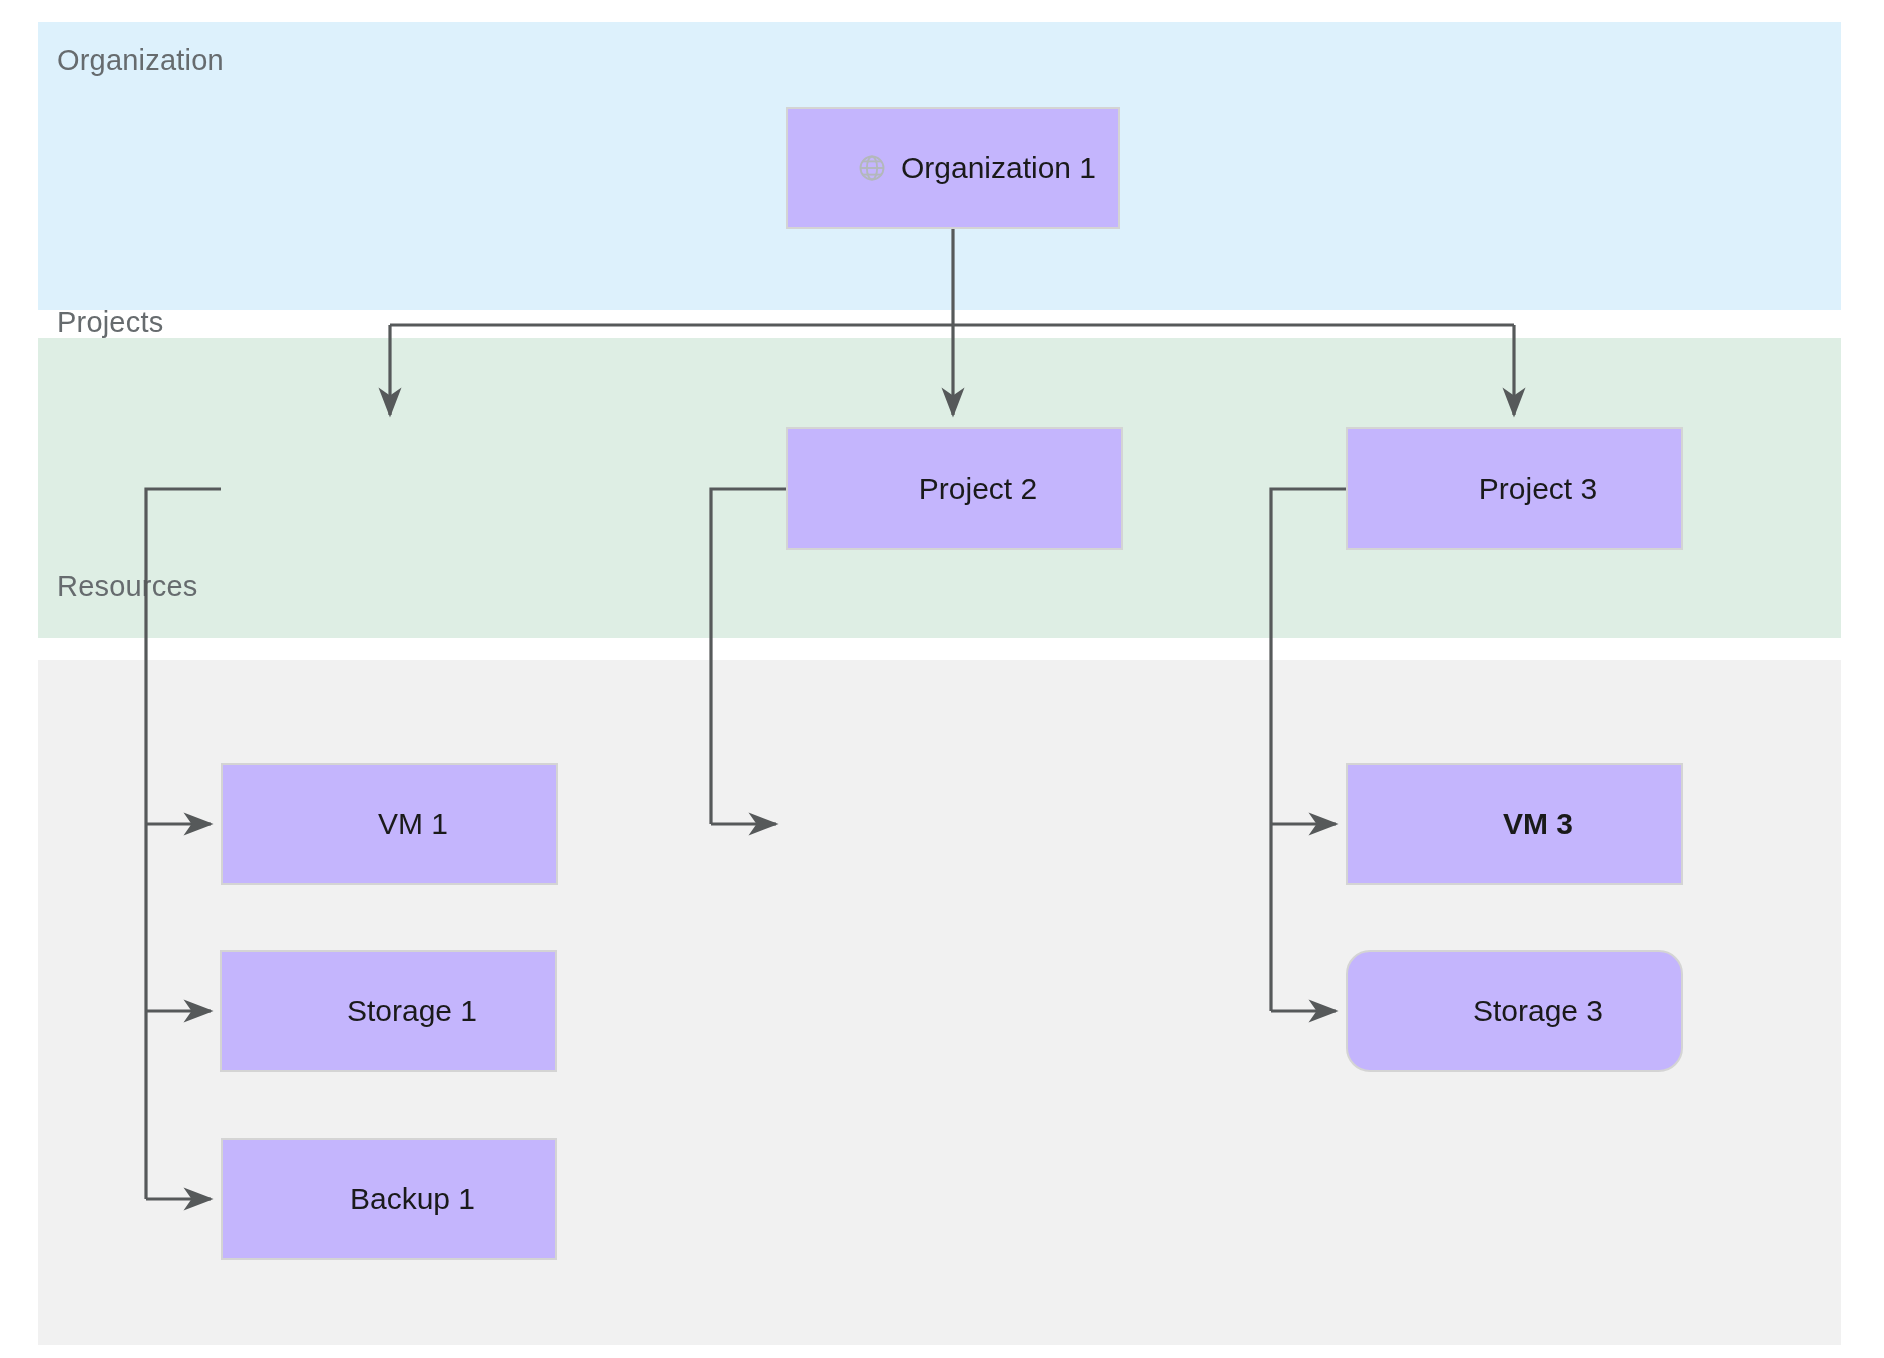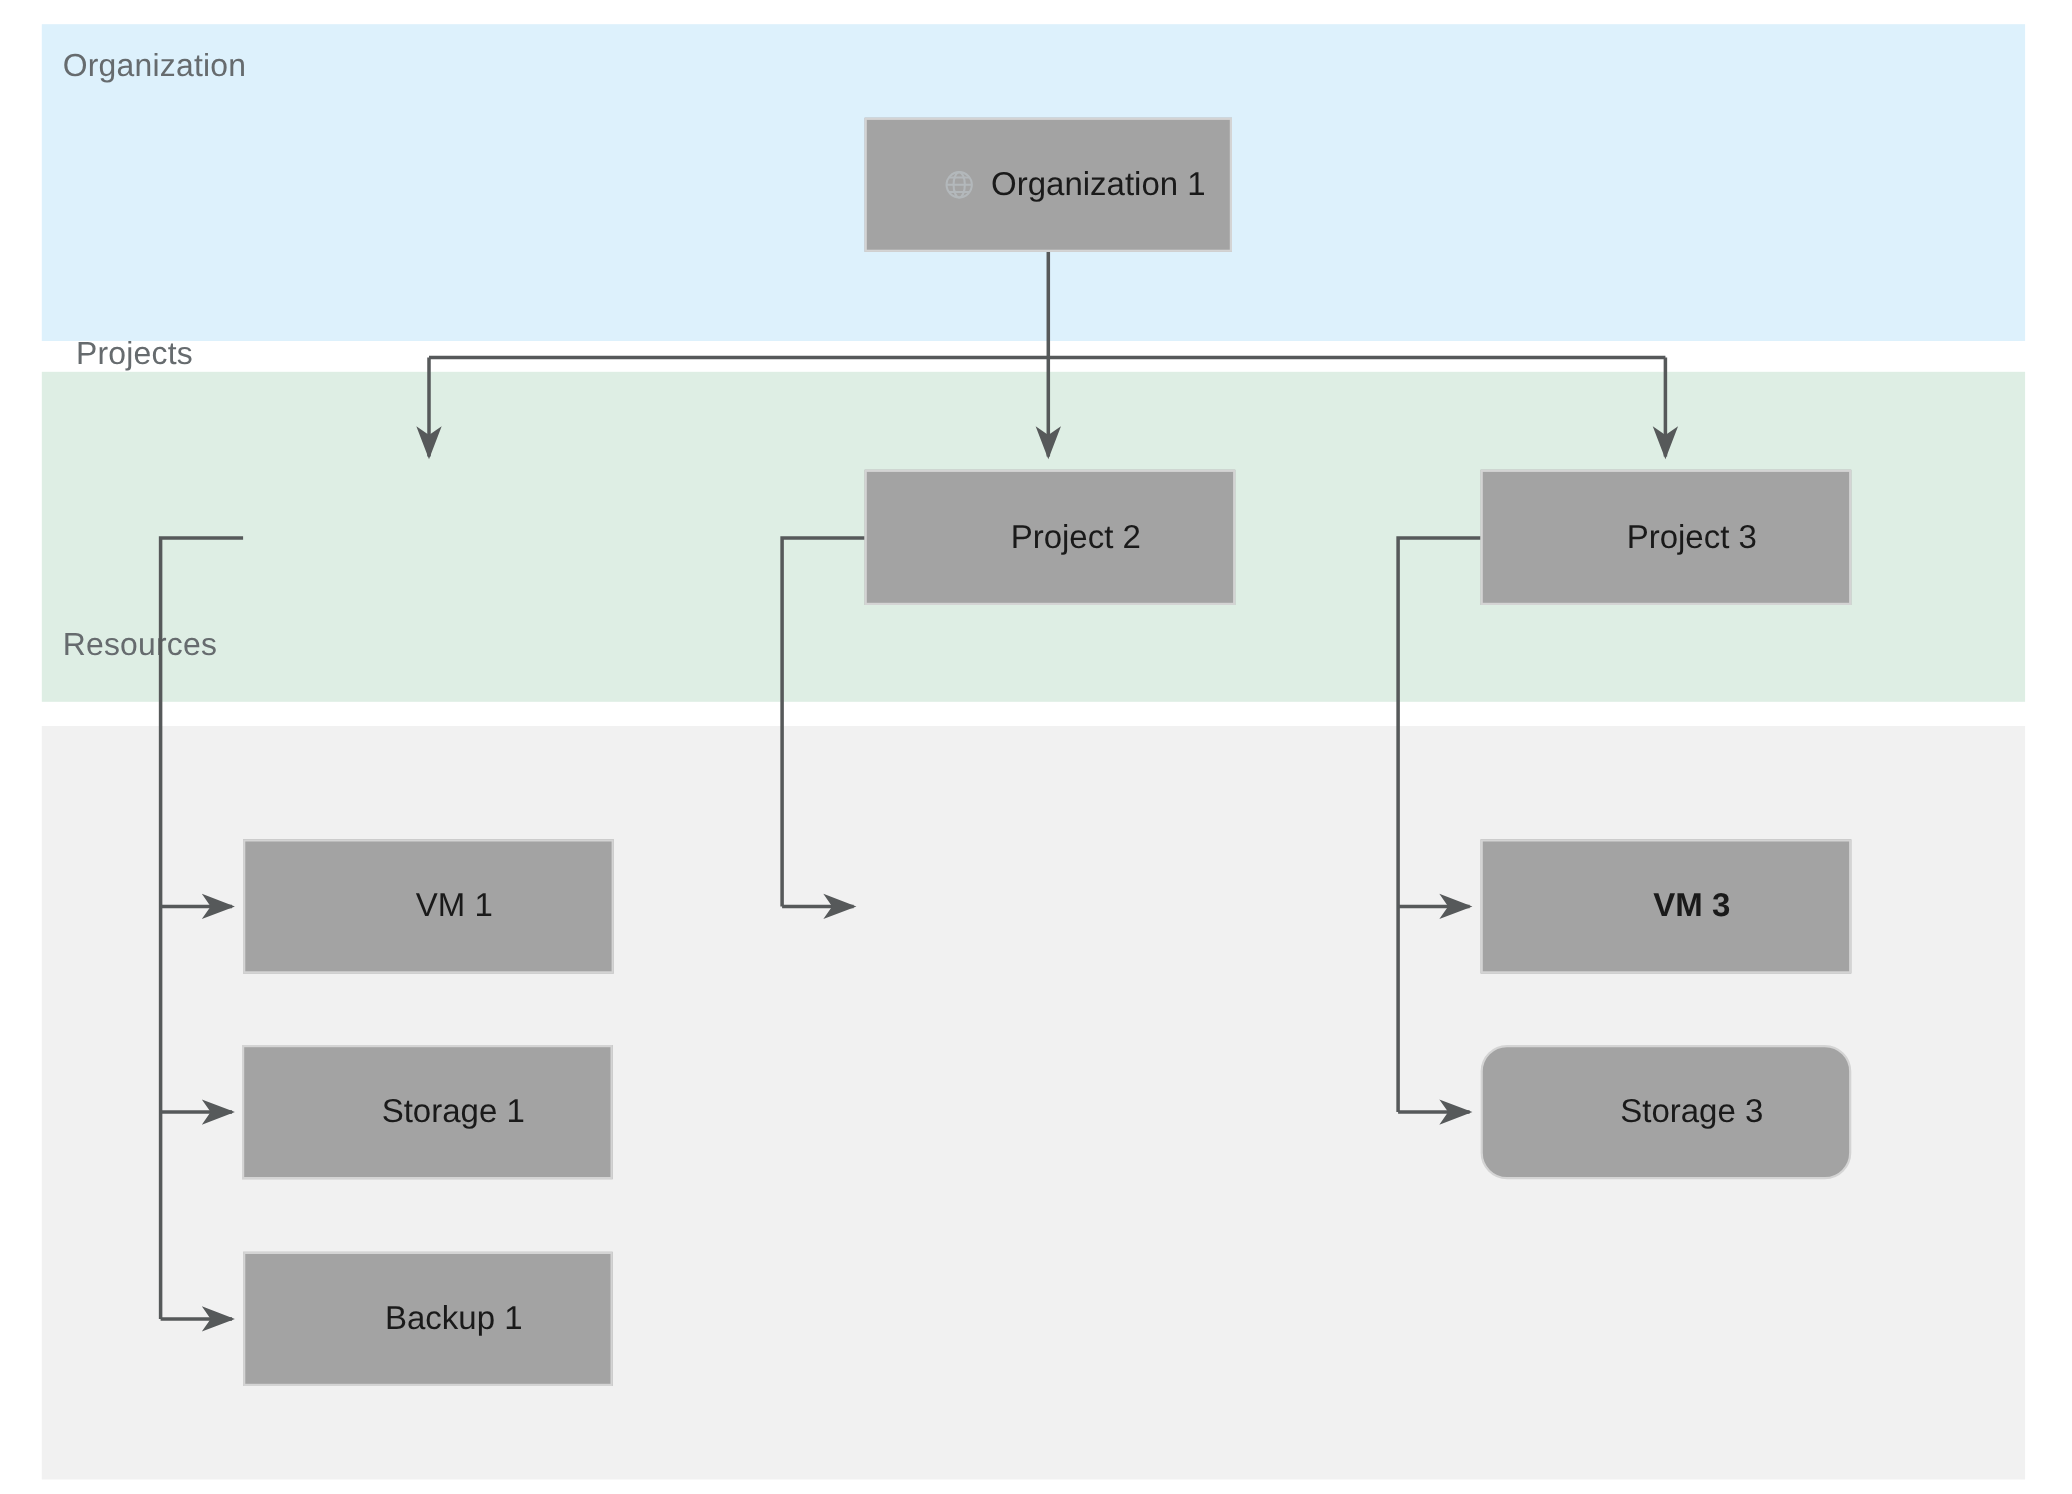--- a/index.html
+++ b/index.html
@@ -2,38 +2,38 @@
 <html><head>
 <meta charset="utf-8">
 <style>
   html,body{margin:0;padding:0;background:#ffffff;}
   body{width:1884px;height:1358px;font-family:"Liberation Sans",sans-serif;position:relative;overflow:hidden;}
   #stage{position:absolute;left:0;top:0;width:1884px;height:1358px;}
 
   .band{position:absolute;}
   .band-label{position:absolute;font-size:29px;color:#666b6e;letter-spacing:0.2px;white-space:nowrap;}
 
-  .node{position:absolute;background:#a3a3a3;border:2px solid #d4d4d4;box-sizing:border-box;
+  .node{position:absolute;background:#c4b5fd;border:2px solid #d4d4d4;box-sizing:border-box;
         display:flex;align-items:center;justify-content:center;padding-left:47px;}
   .node .node-label{font-size:30px;color:#1a1a1a;white-space:nowrap;line-height:1;}
   .node.with-icon{gap:14px;}
   .node .globe{flex:0 0 auto;width:30px;height:30px;display:block;}
 
   #edges{position:absolute;left:0;top:0;width:1884px;height:1358px;pointer-events:none;}
 </style>
 </head>
 <body>
 
 <div id="stage">
 
   <div class="band" style="left:38px;top:22px;width:1803px;height:288px;background:#ddf1fc;"></div>
   <div class="band-label" style="left:57px;top:44px;">Organization</div>
 
   <div class="band" style="left:38px;top:338px;width:1803px;height:300px;background:#deeee4;"></div>
-  <div class="band-label" style="left:57px;top:306px;margin-left:12px;">Projects</div>
+  <div class="band-label" style="left:57px;top:306px;">Projects</div>
 
   <div class="band" style="left:38px;top:660px;width:1803px;height:685px;background:#f1f1f1;"></div>
   <div class="band-label" style="left:57px;top:570px;">Resources</div>
 
   <svg id="edges" viewBox="0 0 1884 1358" xmlns="http://www.w3.org/2000/svg">
     <defs>
       <marker id="arr" markerWidth="11" markerHeight="11" refX="9.2" refY="4.2" orient="auto" markerUnits="strokeWidth">
         <path d="M0.6,0.6 L10,4.2 L0.6,7.8 L3.1,4.2 Z" fill="#56595a"></path>
       </marker>
     </defs>

